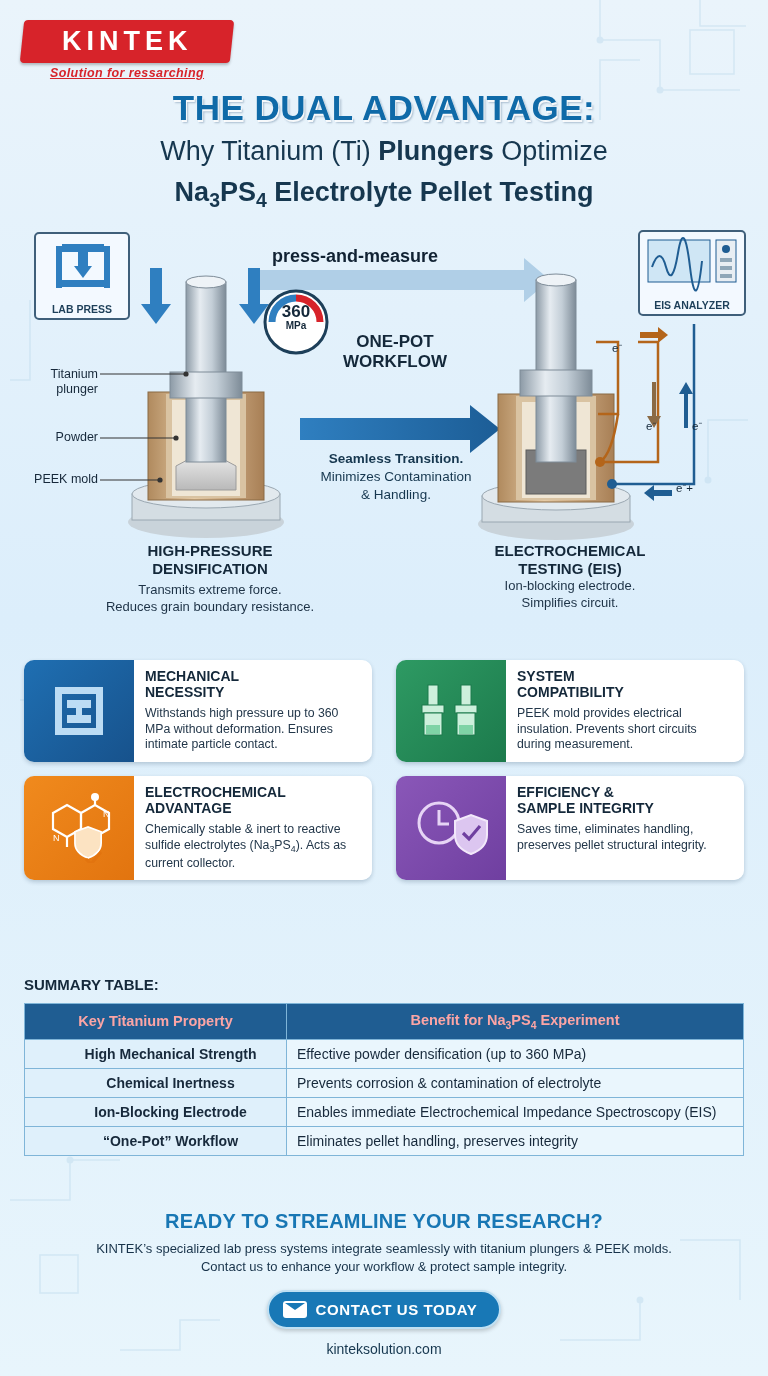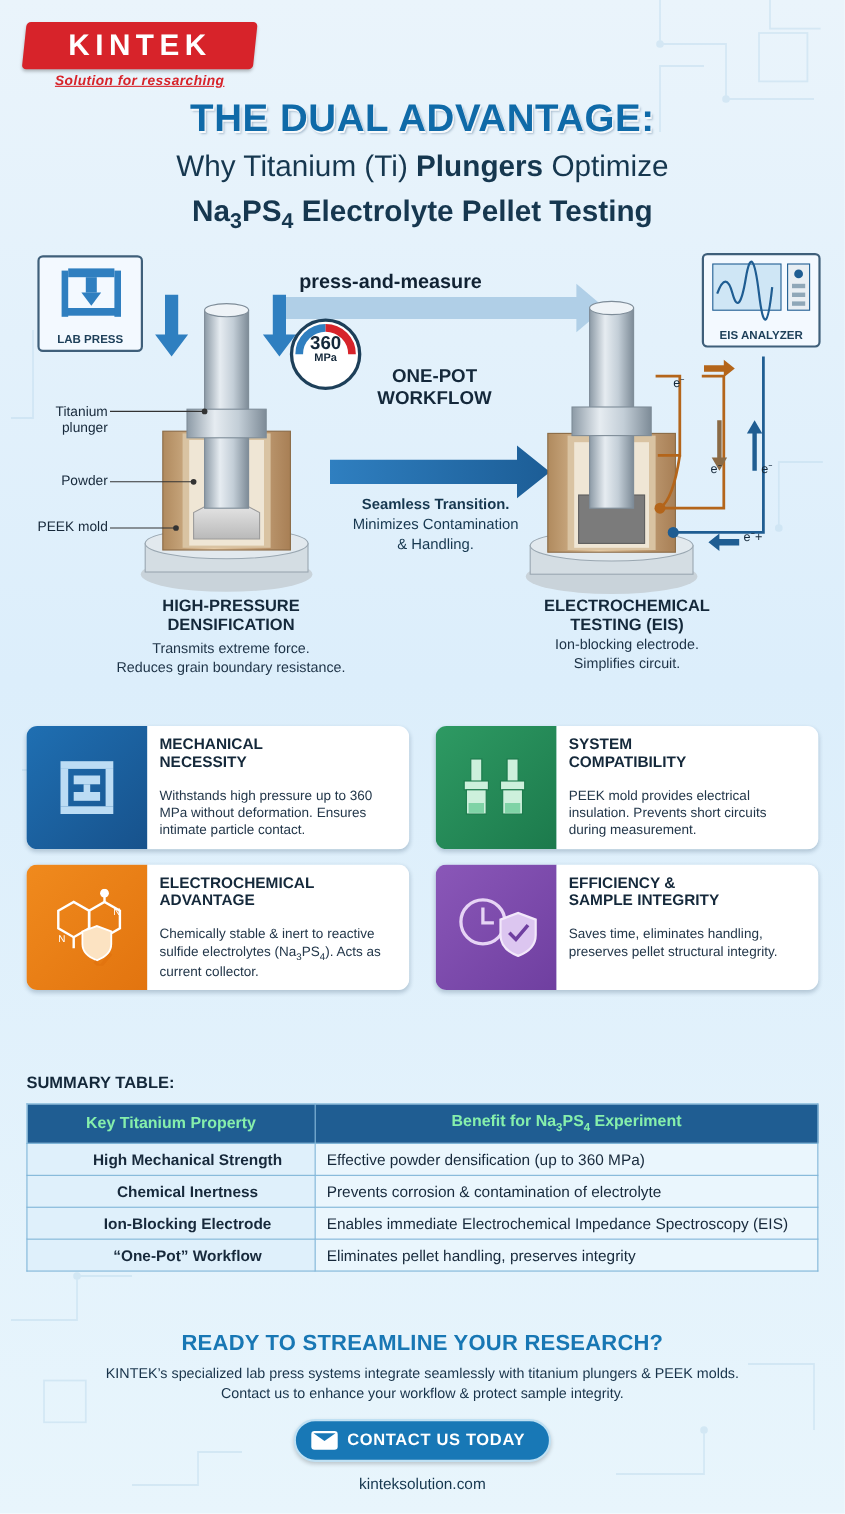--- a/index.html
+++ b/index.html
@@ -65,27 +65,27 @@
   .etag { position:absolute; font-size:11.5px; color:#14283a; }
   
   .cards { position:absolute; top:660px; left:24px; width:720px; }
   .card {
     width:348px; border-radius:10px; overflow:hidden; display:flex;
     box-shadow:0 2px 4px rgba(20,50,80,.22); margin-bottom:14px;
   }
   .card-ico { width:110px; flex:0 0 110px; display:flex; align-items:center; justify-content:center; }
   .card-body { background:#fff; padding:9px 10px 9px 11px; flex:1; }
   .card-h { font-size:14px; font-weight:bold; color:#14283a; line-height:1.14; }
-  .card-t { font-size:12.3px; color:#23374a; line-height:1.28; margin-top:15px; }
+  .card-t { font-size:12.3px; color:#23374a; line-height:1.28; margin-top:5px; }
   .row { display:flex; gap:24px; }
   
   .sum-title { position:absolute; left:24px; top:976px; font-size:15px; font-weight:bold; color:#14283a; }
   table { position:absolute; left:24px; top:1003px; width:720px; border-collapse:collapse; }
   th {
-    background:#1f5d92; color:#86efac; font-size:14.5px; padding:8px 6px; font-weight:bold;
+    background:#1f5d92; color:#fca5a5; font-size:14.5px; padding:8px 6px; font-weight:bold;
     border:1px solid #7fb5d8;
   }
   td { border:1px solid #7fb5d8; padding:6px 10px; font-size:14px; color:#17293b; background:#eaf6fd; }
   td.k { font-weight:bold; text-align:center; background:#dff0fb; width:262px;padding-left:40px; }
   
   .cta { position:absolute; left:0; top:1210px; width:768px; text-align:center; }
   .cta-h { font-size:20px; font-weight:bold; color:#1877b4; letter-spacing:.2px; }
   .cta-p { font-size:13px; color:#18334a; margin-top:7px; line-height:1.4; }
   .cta-btn {
     display:inline-flex; align-items:center; gap:9px; margin-top:14px;

